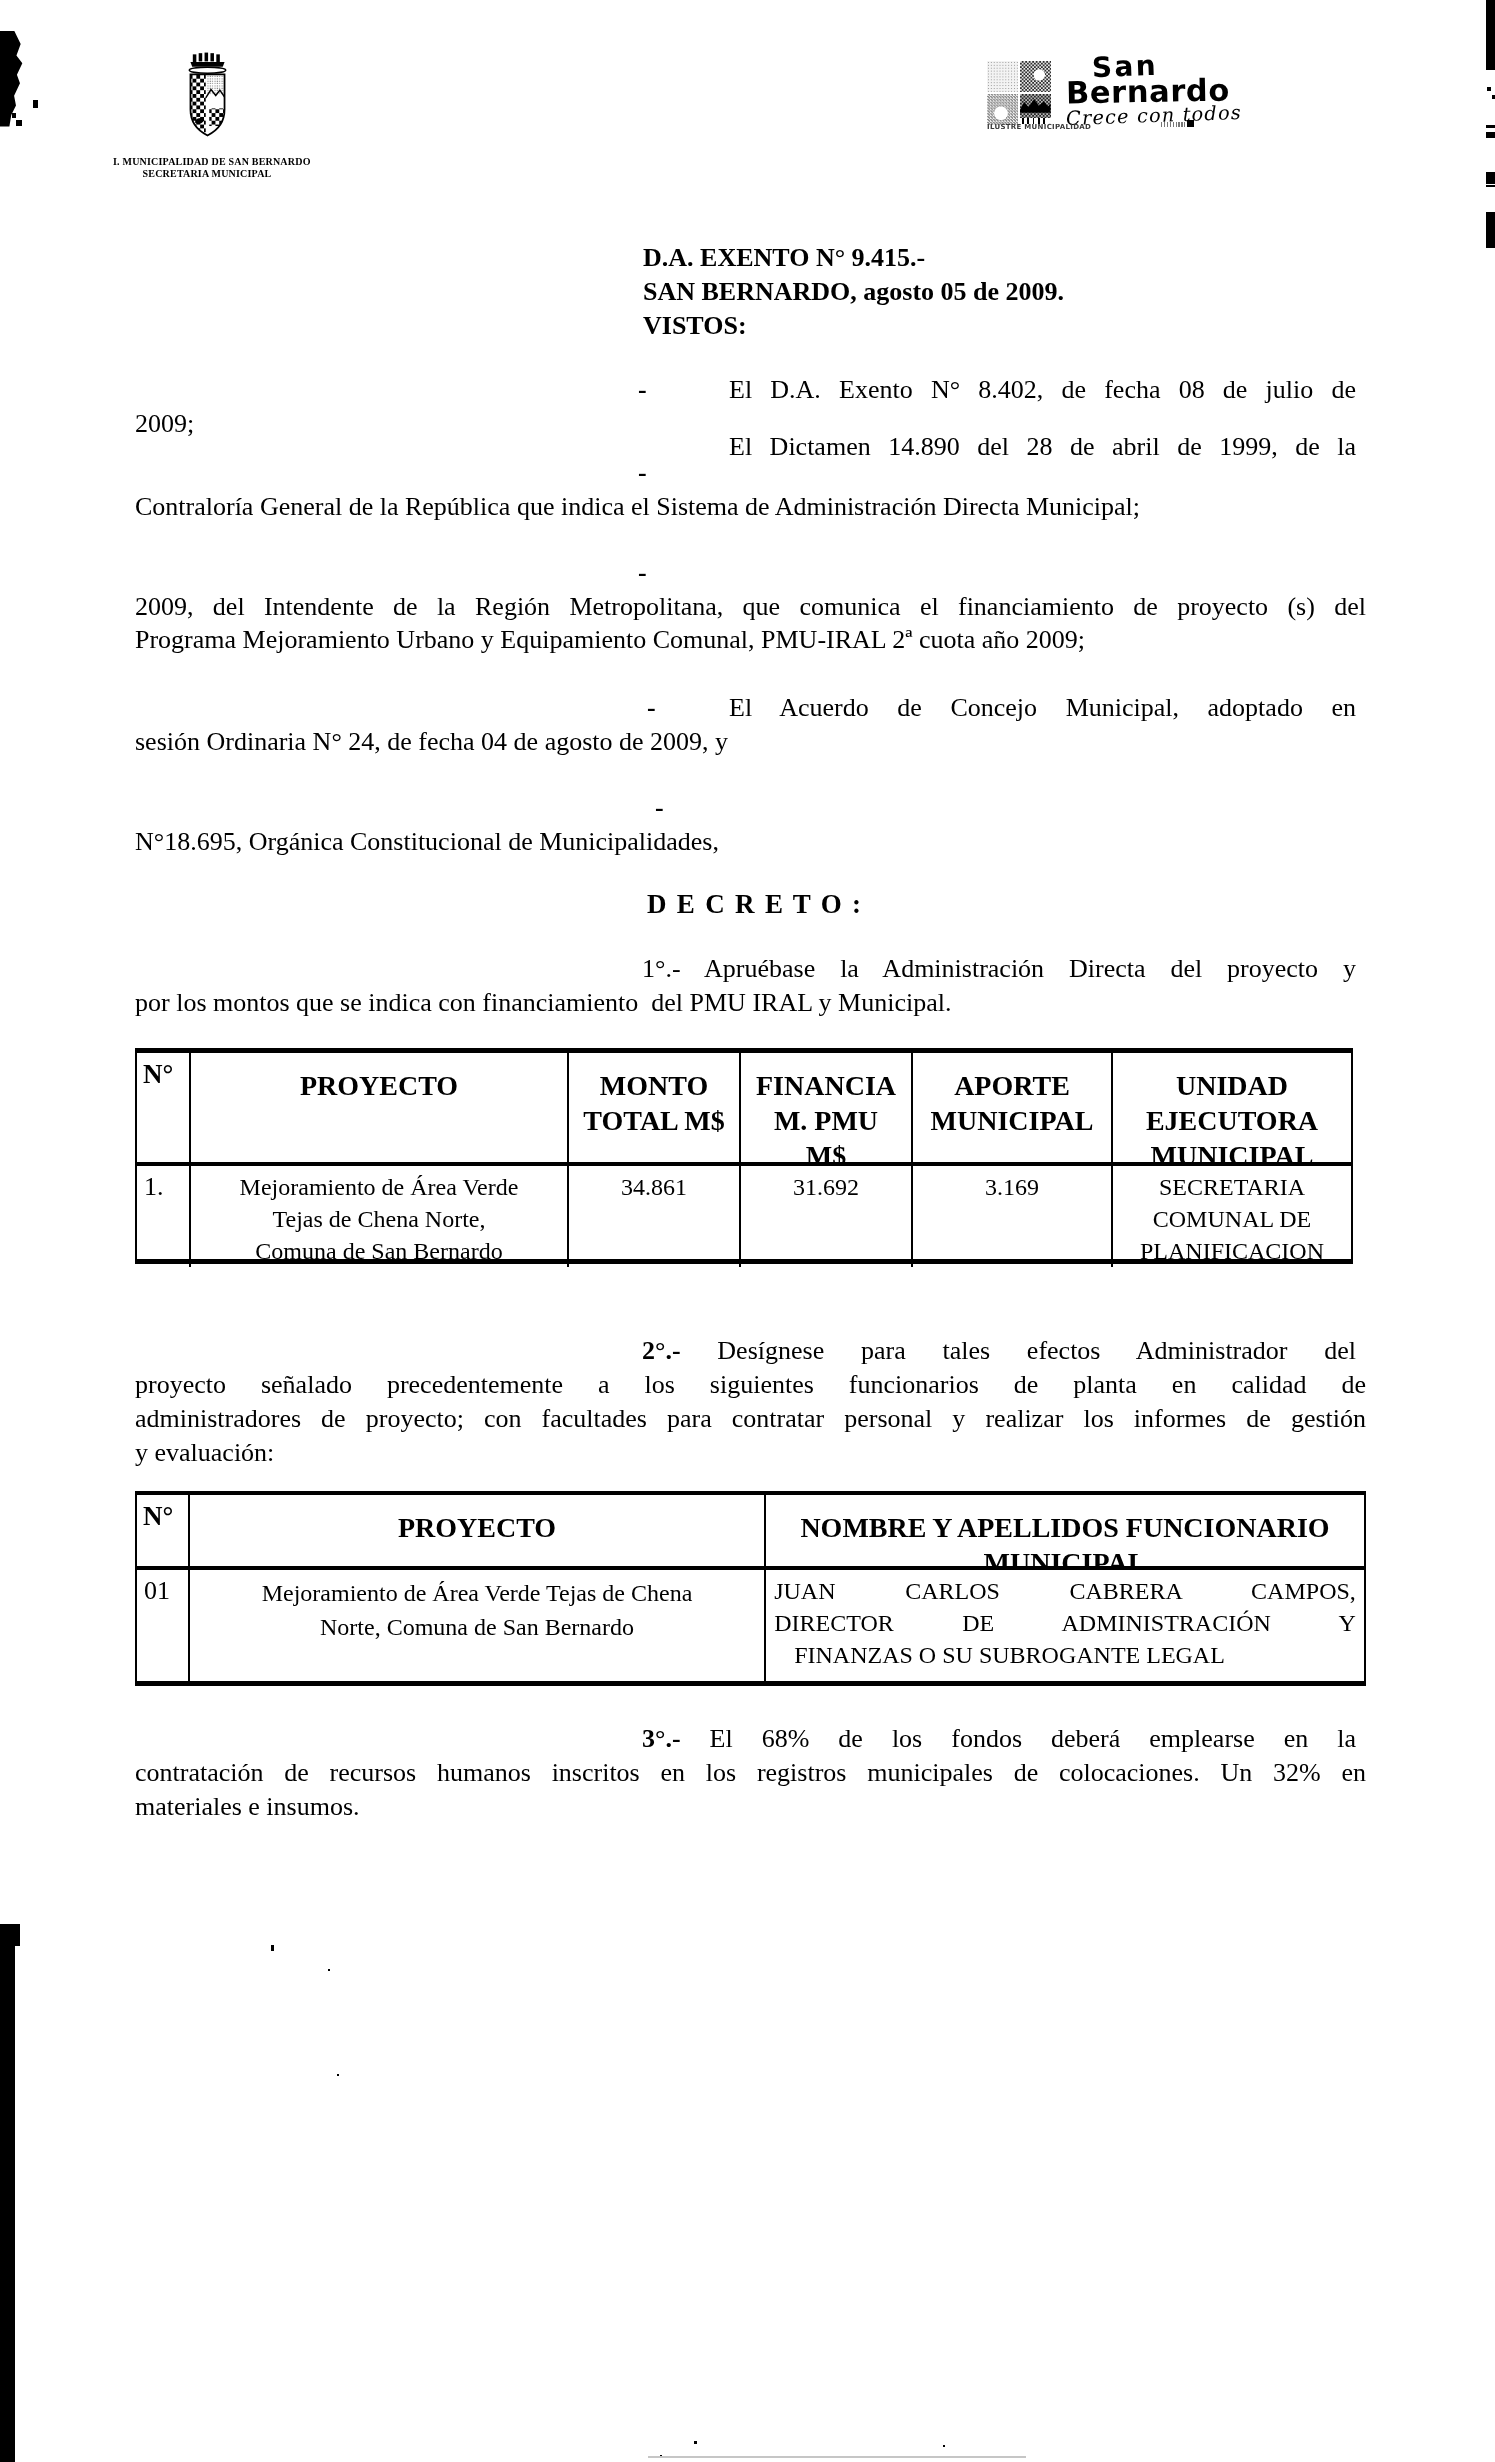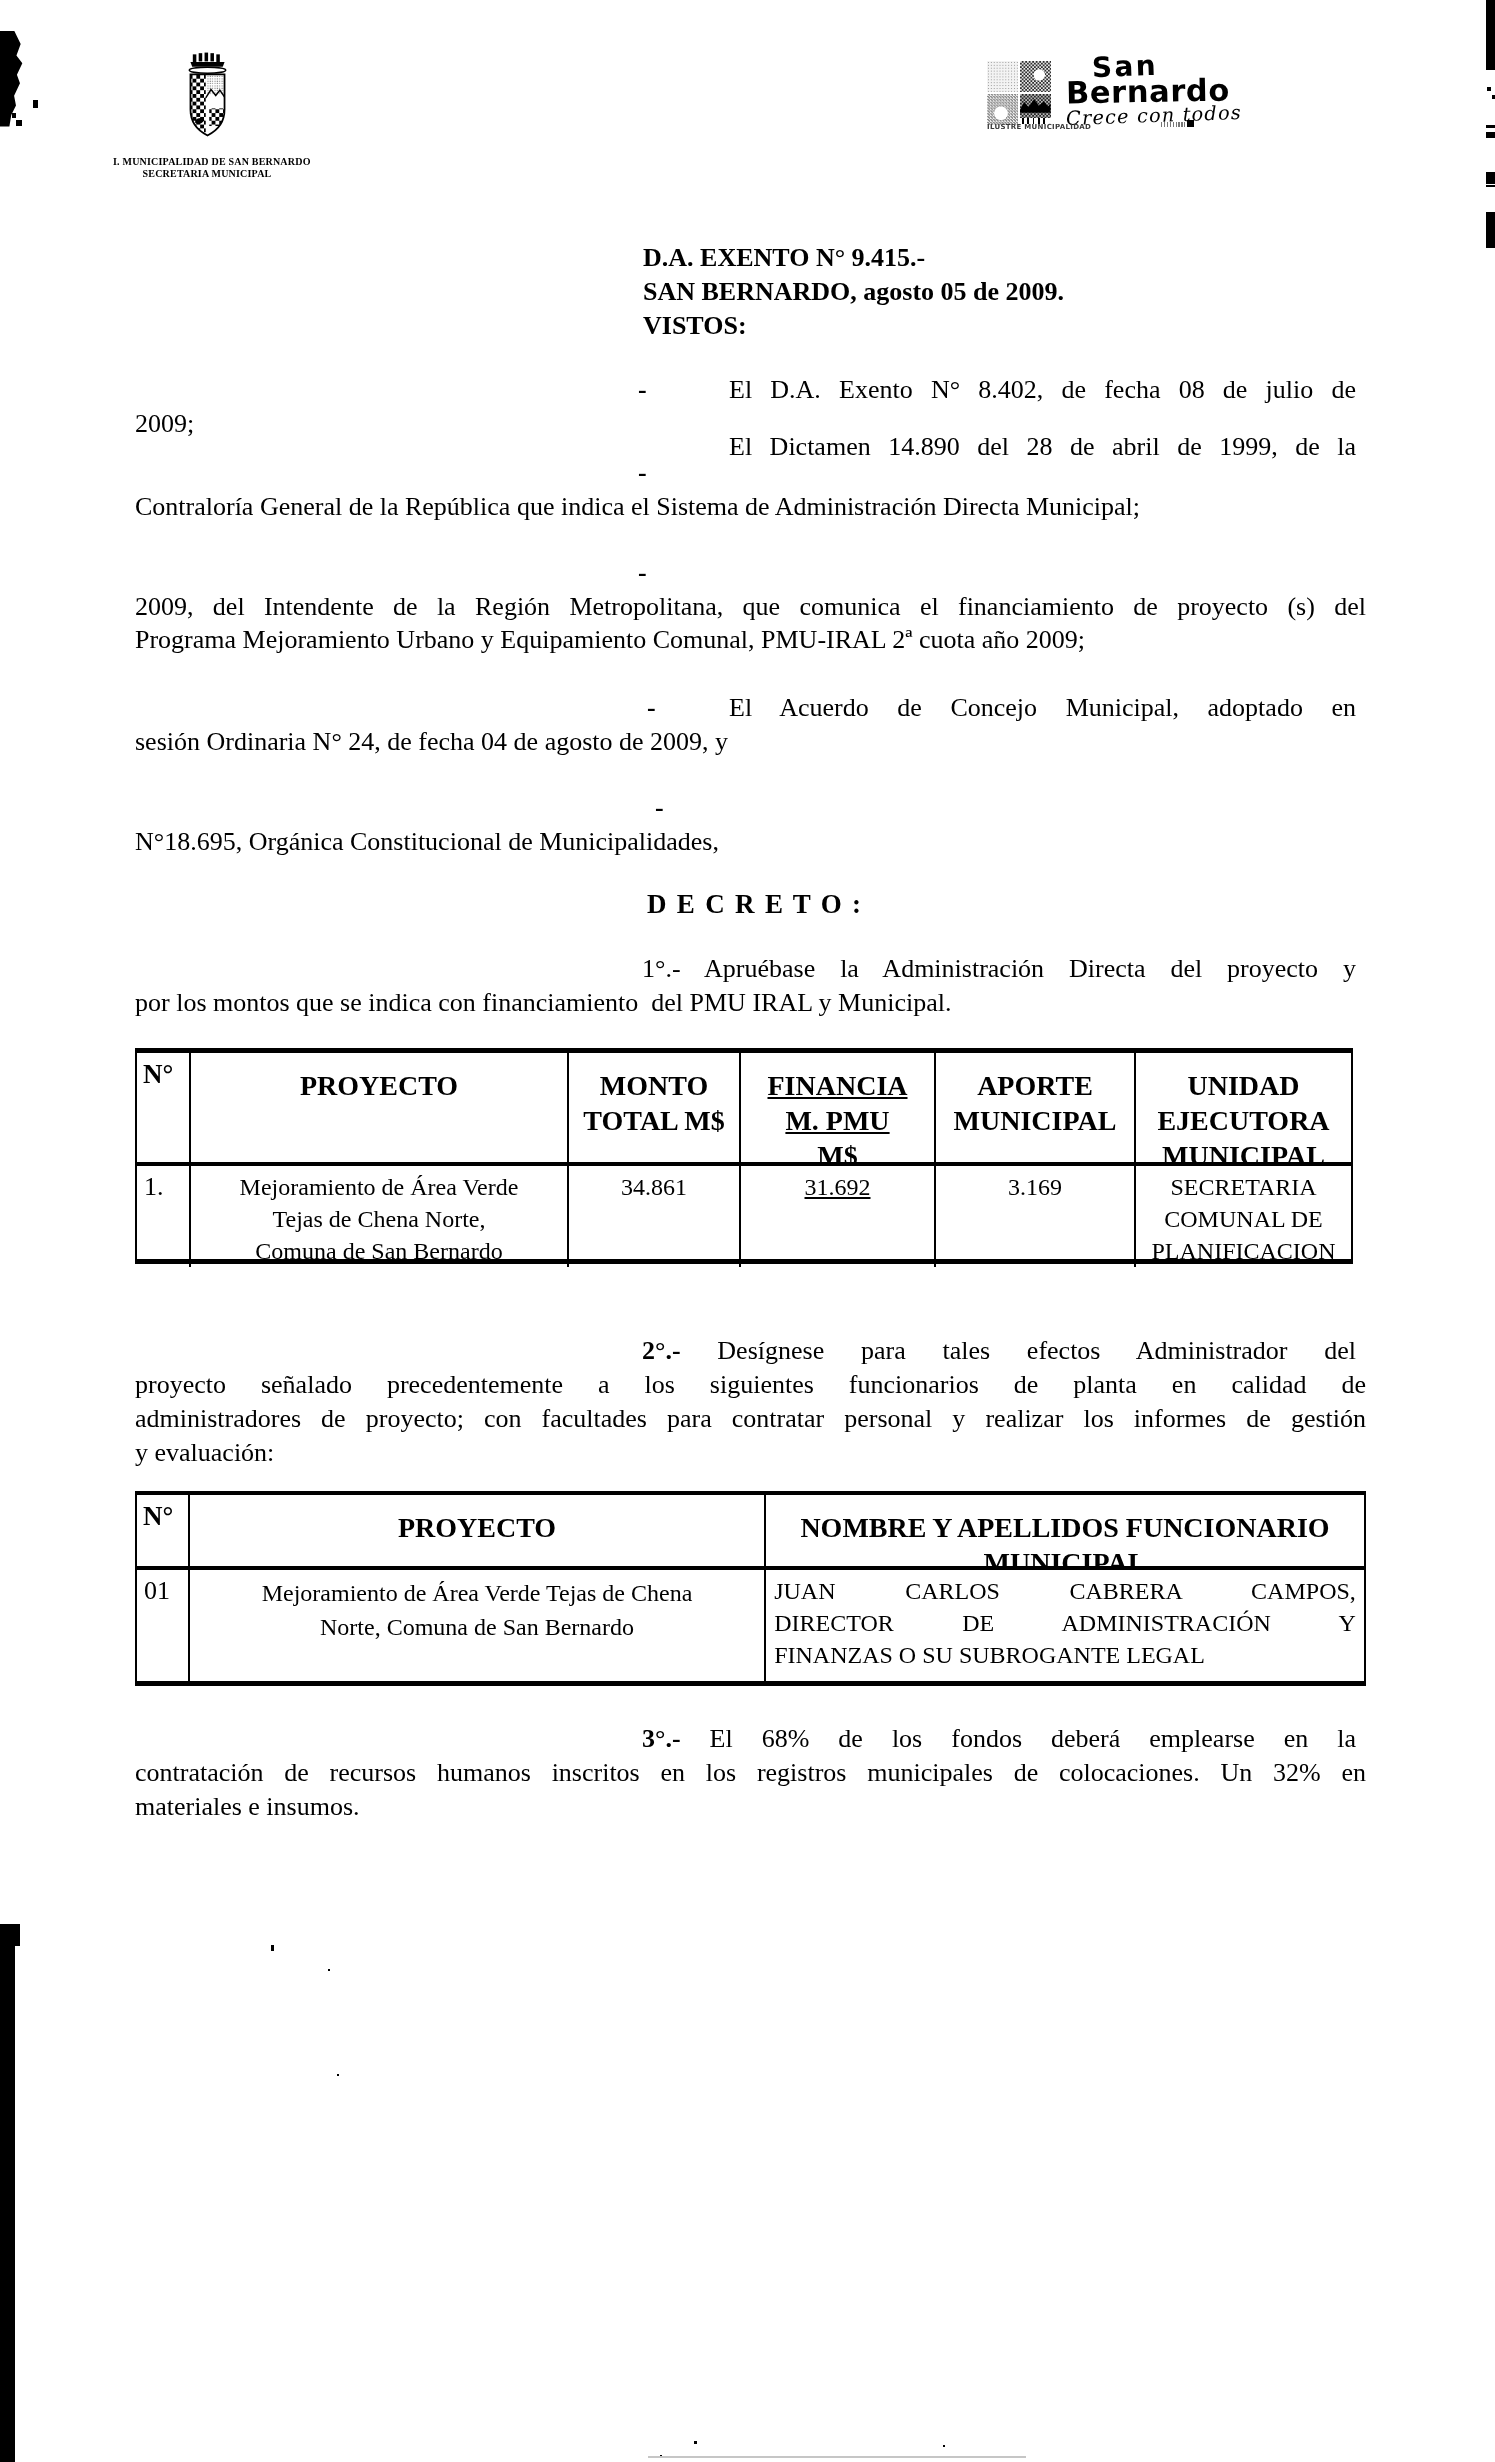--- a/index.html
+++ b/index.html
@@ -56,27 +56,27 @@
   .row{display:flex;box-sizing:border-box;}
   .row.hdr{border-bottom:4.7px solid #000;}
   .row.dat{flex:1;}
   .c{box-sizing:border-box;border-right:2.3px solid #000;overflow:hidden;}
   .c.last{border-right:none;flex:1;}
   .hdr .c{font-weight:bold;font-size:28px;line-height:35px;text-align:center;padding-top:15px;}
   .hdr .cn{text-align:left;padding-left:5.9px;padding-top:3.5px;font-size:27px;}
   .dat .c{font-size:24px;line-height:32px;text-align:center;padding-top:4.7px;}
   .dat .cn{text-align:left;padding-left:7px;font-size:26px;}
   .t1 .w1{width:54px;}  .t1 .w2{width:378px;} .t1 .w3{width:172px;}
-  .t1 .w4{width:195px;text-decoration:underline;} .t1 .w5{width:200px;}
+  .t1 .w4{width:172px;} .t1 .w5{width:200px;}
   .t2 .w1{width:53px;}  .t2 .w2{width:576px;}
   .cell-proy{font-size:26px;line-height:33px;padding:3.5px 11.7px 0;}
   .cell-uni{font-size:24.6px;line-height:33px;padding-top:4.7px;}
   .cfj{padding:3.5px 8.2px 0;font-size:27px;line-height:35px;text-align:left;}
   .cfj div{text-align:justify;text-align-last:justify;-moz-text-align-last:justify;}
-  .cfj div:last-child{text-align-last:left;}
+  .cfj div:last-child{text-align-last:left;margin-left:20px;}
 </style>
 </head>
 <body>
 
 <div class="page">
 
   <div class="art" style="left:0;top:30.5px;width:23.5px;height:96px;
               clip-path:polygon(0% 0%,60% 0%,88% 14%,70% 26%,95% 34%,72% 46%,85% 55%,60% 68%,68% 78%,48% 88%,40% 100%,0% 100%);"></div>
   <div class="art" style="left:33px;top:100px;width:4.7px;height:8.2px;"></div>
   <div class="art" style="left:11.7px;top:113px;width:4.7px;height:4.7px;"></div>

